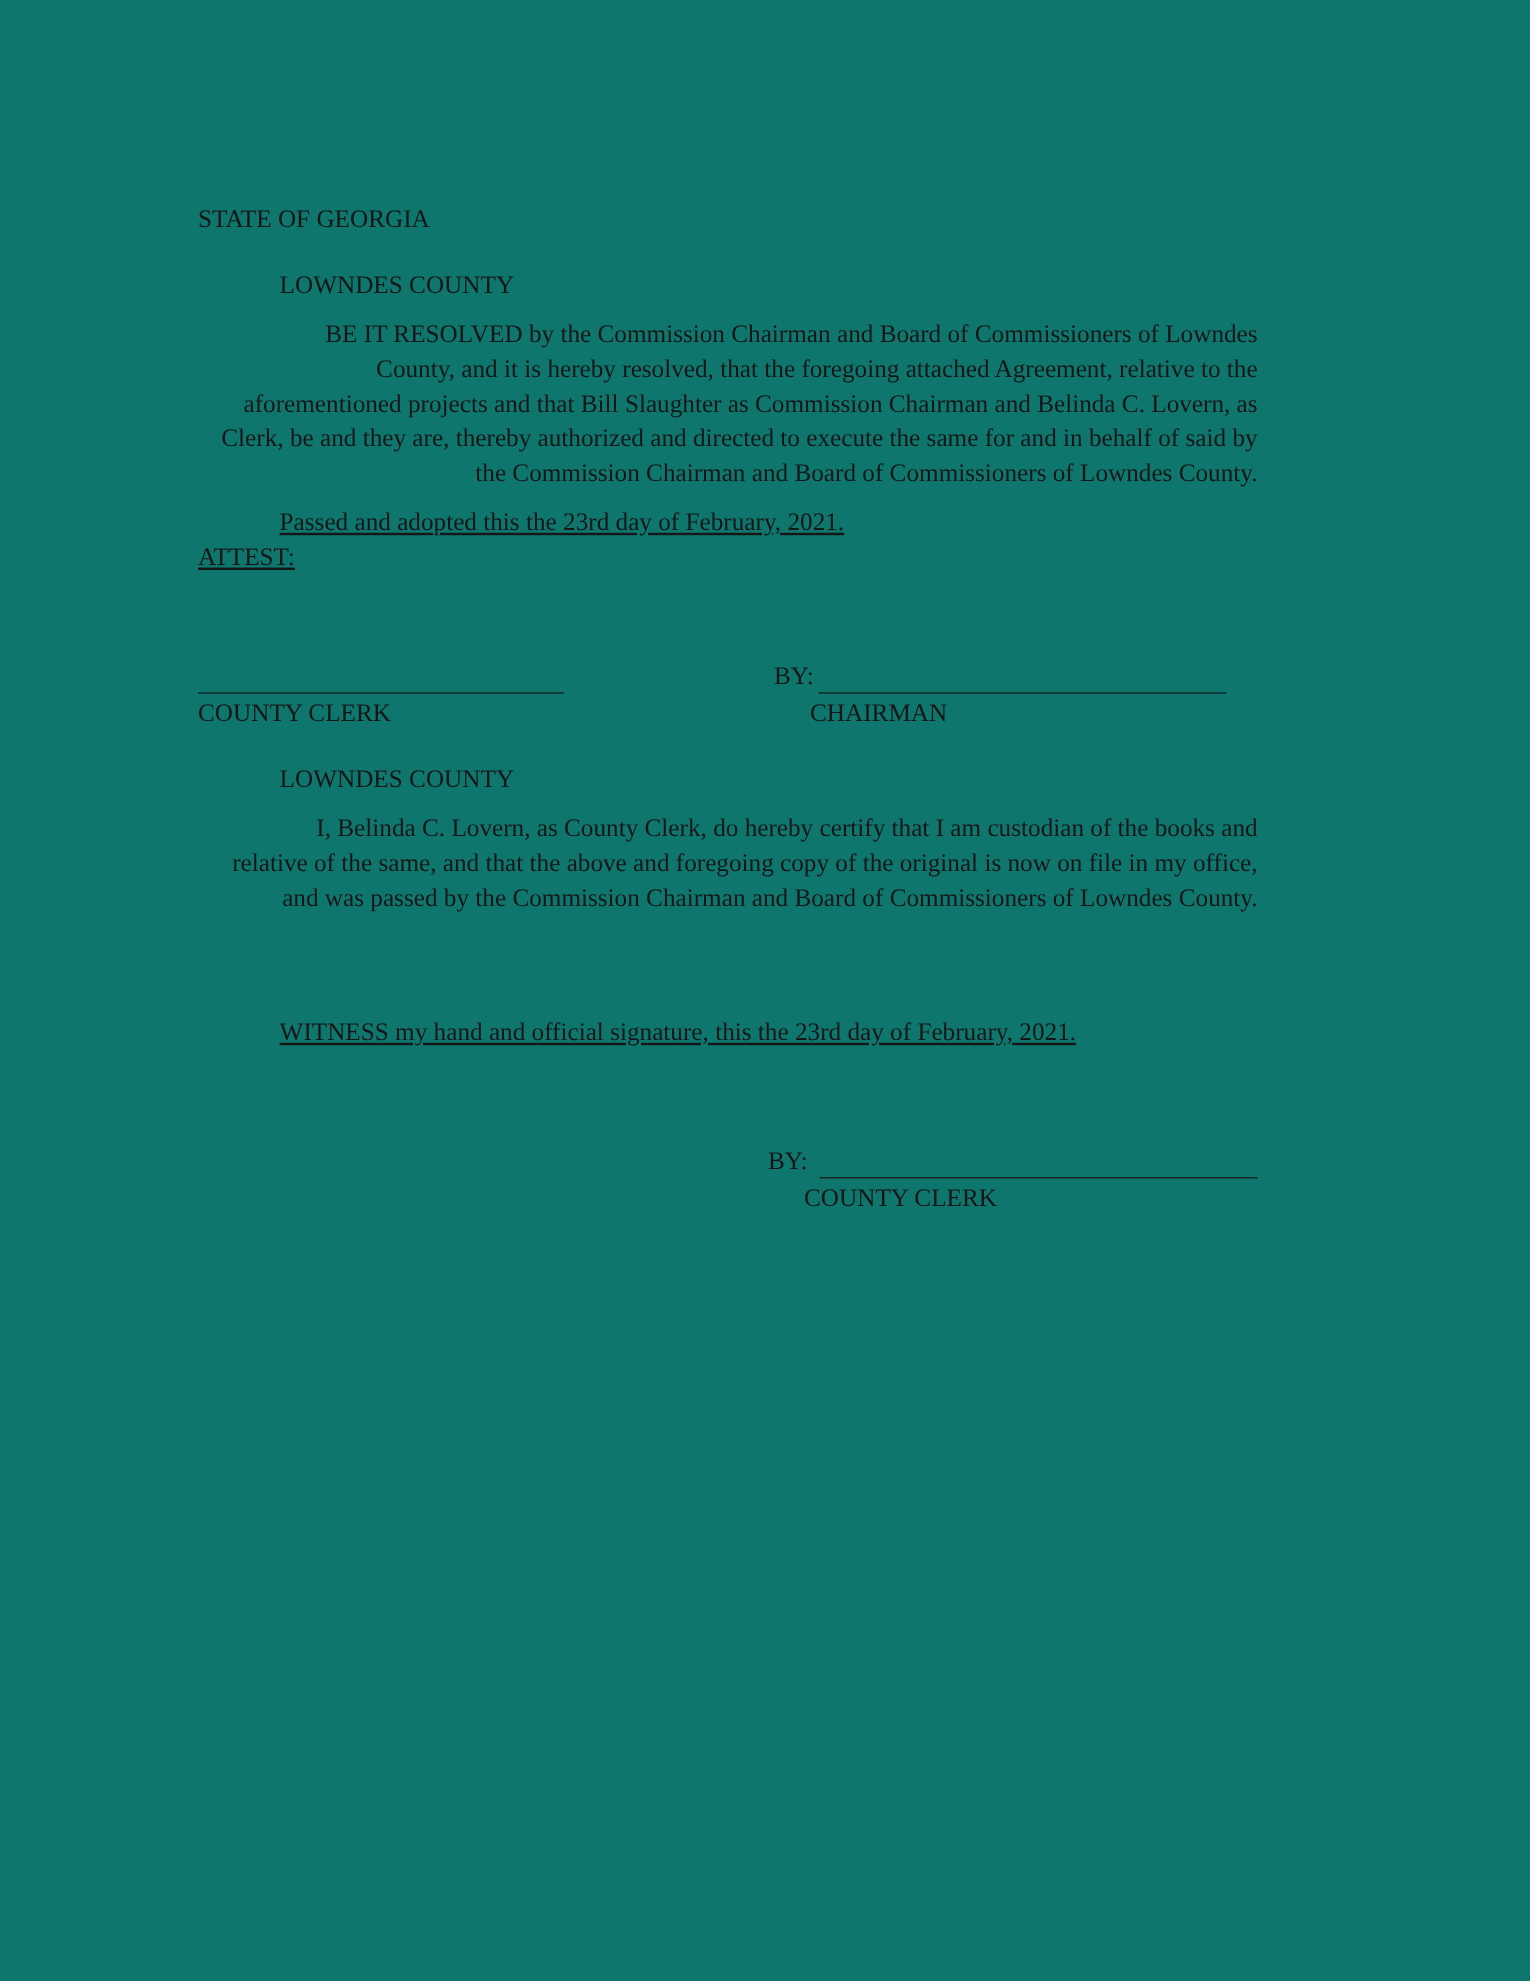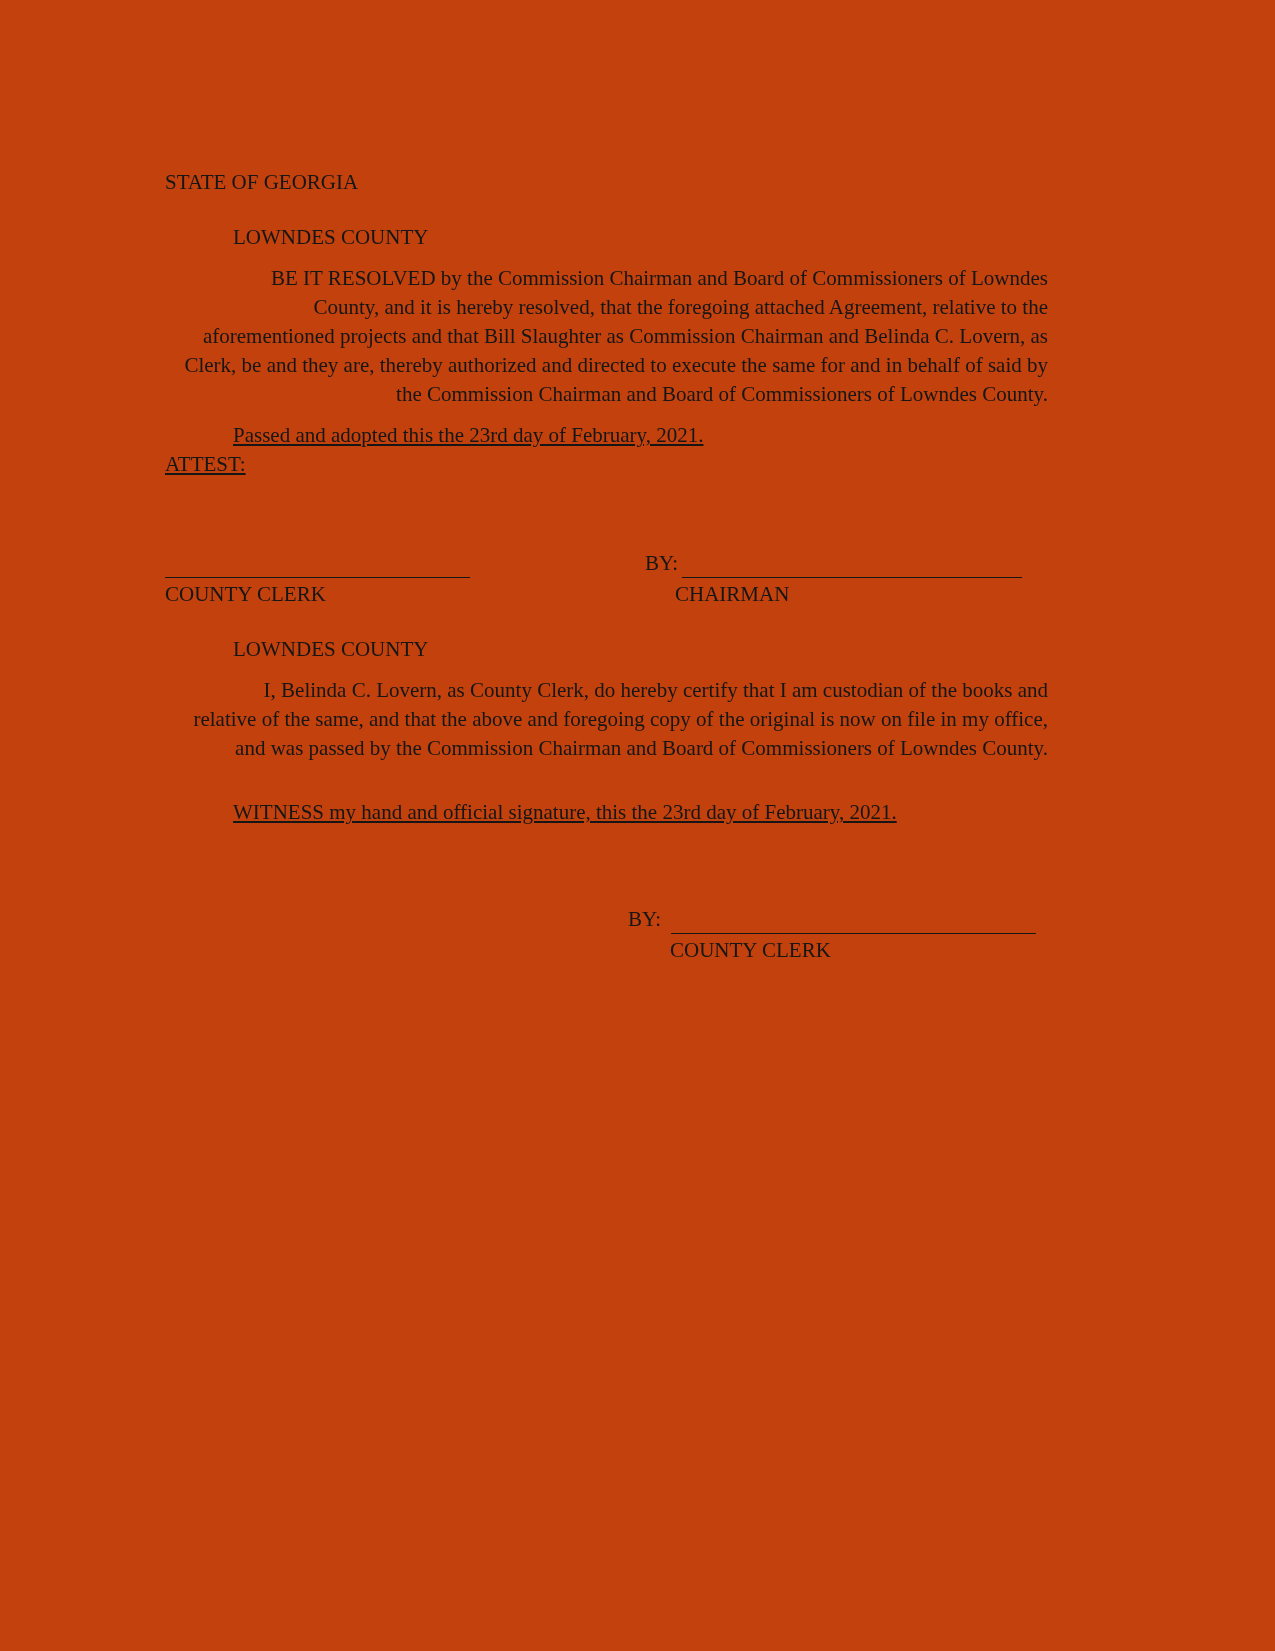--- a/index.html
+++ b/index.html
@@ -4,21 +4,21 @@
 <style>
   html, body {
     margin: 0;
     padding: 0;
     background: #e8e8e8;
   }
   .page {
     width: 1275px;
     min-height: 1651px;
     margin: 0 auto;
-    background: #c2410c;
+    background: #0f766e;
     box-sizing: border-box;
     padding: 168px 215px 200px 165px;
     font-family: "Liberation Serif", "DejaVu Serif", serif;
     font-size: 21px;
     line-height: 29px;
     color: #161616;
     position: relative;
   }
   .heading {
     margin: 0;
@@ -55,20 +55,21 @@
   }
   .sig-left .sig-caption {
     margin-top: 2px;
   }
   .sig-right {
     margin-left: 170px;
   }
   .by-row {
     display: flex;
     align-items: flex-end;
+    justify-content: center;
   }
   .by-label {
     white-space: nowrap;
   }
   .sig-line-inline {
     display: inline-block;
     border-bottom: 1.5px solid #161616;
     height: 26px;
     width: 340px;
     margin-left: 4px;
@@ -117,21 +118,21 @@
       </div>
       <div class="sig-caption-indented">CHAIRMAN</div>
     </div>
   </div>
 
 
   <p class="heading indent mt-lg">LOWNDES COUNTY</p>
 
   <p class="para mt-lg">I, Belinda C. Lovern, as County Clerk, do hereby certify that I am custodian of the books and relative of the same, and that the above and foregoing copy of the original is now on file in my office, and was passed by the Commission Chairman and Board of Commissioners of Lowndes County.</p>
 
-  <p class="plain indent" style="margin-top:35px; max-width:880px;">WITNESS my hand and official signature, this the 23rd day of February, 2021.</p>
+  <p class="plain indent" style="margin-top:83px; max-width:880px;">WITNESS my hand and official signature, this the 23rd day of February, 2021.</p>
 
   <div class="by-block">
     <div class="by-row">
       <span class="by-label">BY:</span>
       <span class="sig-line-inline"></span>
     </div>
     <div class="sig-caption-indented">COUNTY CLERK</div>
   </div>
 
 </div>

